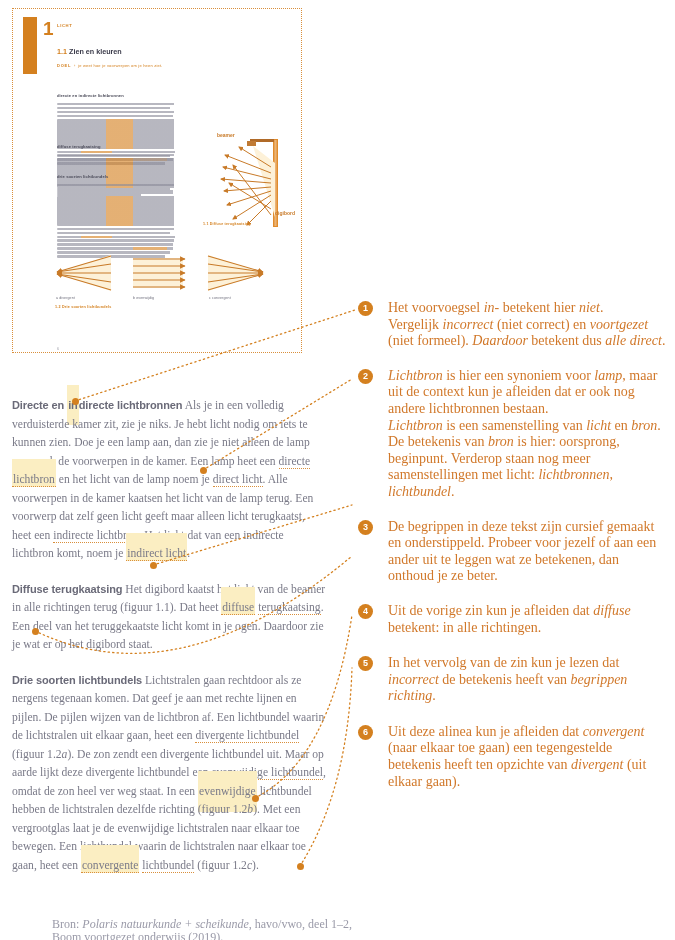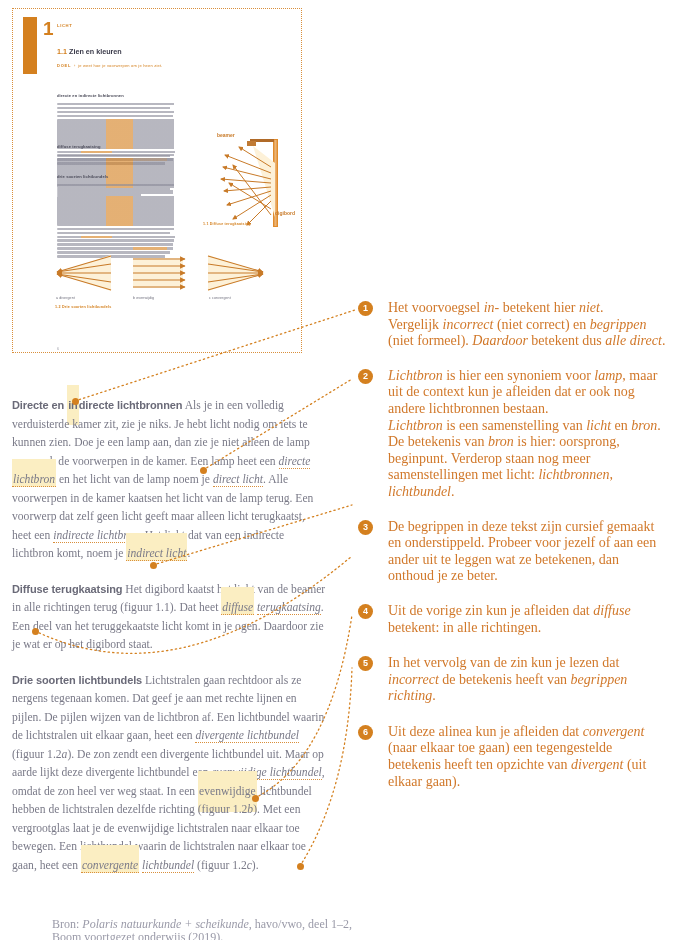--- a/index.html
+++ b/index.html
@@ -103,21 +103,20 @@
     position:absolute;left:12px;top:396px;width:315px;
     font-size:11.6px;line-height:18.5px;color:#7a7a88;
   }
   #excerpt p{margin:0 0 16px 0;}
   #excerpt .lead{
     font-family:"Liberation Sans",sans-serif;
     font-weight:bold;color:#6a6a78;font-size:11px;letter-spacing:-.1px;
   }
   .hl{background:#fbeec2;padding:14px 1px;}
   .term{
-    font-style:italic;
     border-bottom:1.4px dotted #d98f3c;
     padding-bottom:0px;
   }
   .it{font-style:italic;}
 
   
   #source{
     position:absolute;left:12px;top:918px;width:330px;
     font-size:12px;line-height:13px;color:#9a9aa8;margin-left:40px;
   }
@@ -292,21 +291,21 @@
   <i>Polaris natuurkunde + scheikunde</i><span>, havo/vwo, deel 1–2,</span><br>
   <span>Boom voortgezet onderwijs (2019).</span>
 </div>
 
 <div id="notes">
 
   <div class="note" style="margin-bottom:18px;">
     <div class="badge">1</div>
     <div class="note-body">
       Het voorvoegsel <i>in-</i> betekent hier <i>niet</i>.<br>
-      Vergelijk <i>incorrect</i> (niet correct) en <i>begrippen</i> (niet formeel). <i>Daardoor</i> betekent dus <i>alle direct</i>.
+      Vergelijk <i>incorrect</i> (niet correct) en <i>voortgezet</i> (niet formeel). <i>Daardoor</i> betekent dus <i>alle direct</i>.
     </div>
   </div>
 
   <div class="note" style="margin-bottom:18px;">
     <div class="badge">2</div>
     <div class="note-body">
       <i>Lichtbron</i> is hier een synoniem voor <i>lamp</i>, maar uit de context kun je afleiden dat er ook nog andere lichtbronnen bestaan.<br>
       <i>Lichtbron</i> is een samenstelling van <i>licht</i> en <i>bron</i>.<br>
       De betekenis van <i>bron</i> is hier: oorsprong, beginpunt. Verderop staan nog meer samenstellingen met licht: <i>lichtbronnen</i>, <i>lichtbundel</i>.
     </div>

